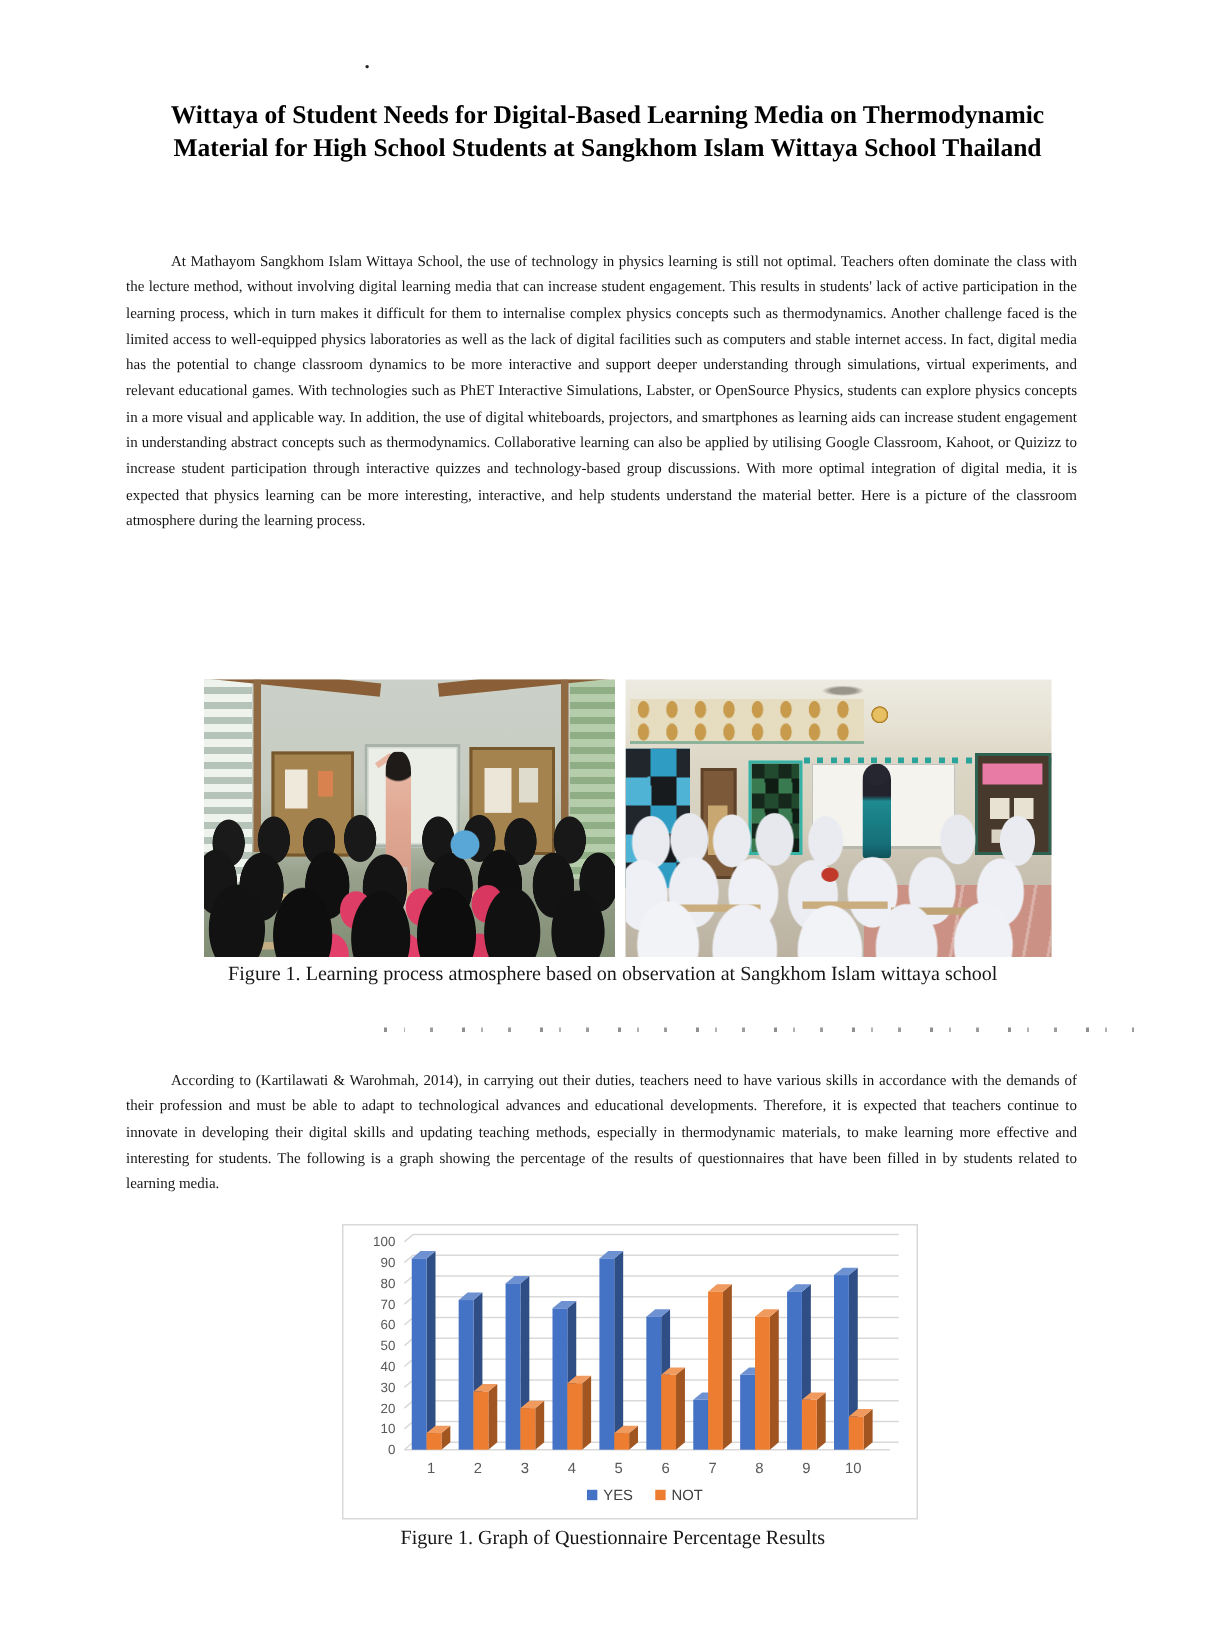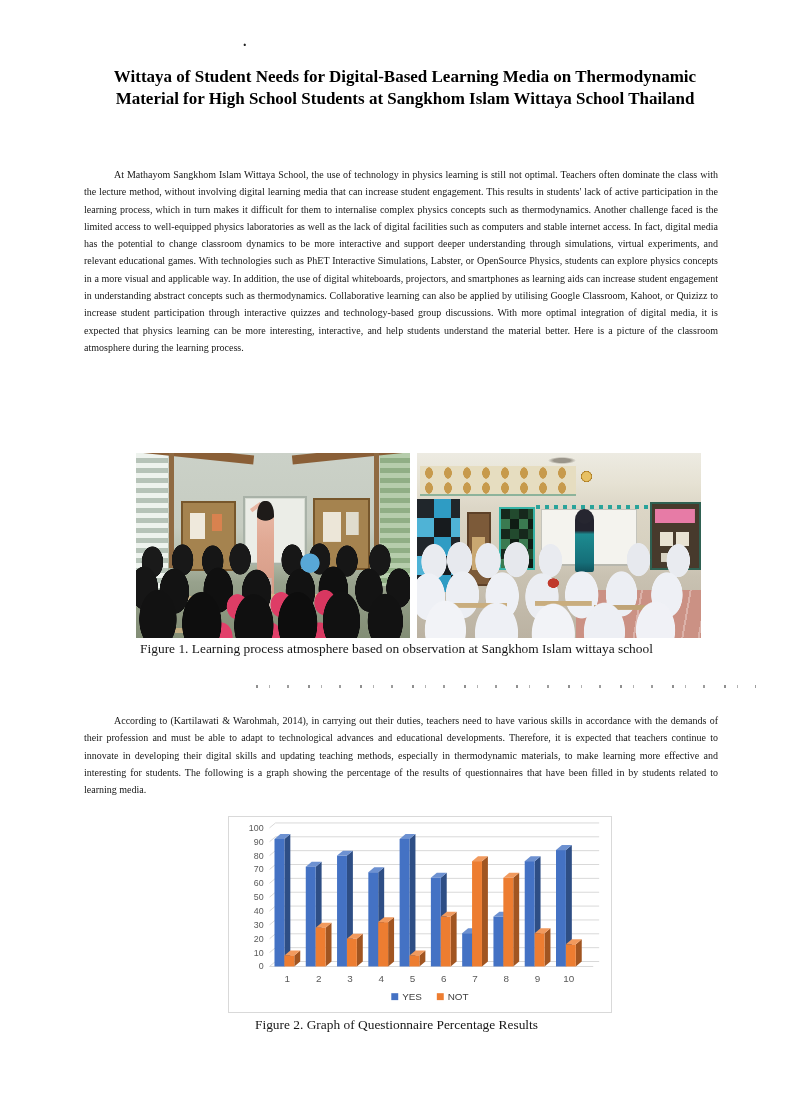--- a/index.html
+++ b/index.html
@@ -10,21 +10,21 @@
   .stray-mark{left:243px;top:34px;font-size:14px;font-weight:bold;color:#222;}
 
   .doc-title{left:95px;top:66px;width:620px;text-align:center;font-weight:bold;
              font-size:17px;line-height:22px;color:#000;}
 
   .para{left:84px;width:634px;font-size:10px;line-height:17.3px;text-align:justify;
         text-indent:30px;color:#161616;}
   .para-1{top:166px;}
   .para-2{top:692px;margin-top:20px;}
 
-  .caption{left:4px;width:785px;text-align:center;font-size:13.4px;color:#161616;}
+  .caption{left:16px;width:785px;text-align:center;font-size:13.4px;color:#161616;}
   .caption-1{top:641px;}
   .caption-2{top:1017px;}
 
   .artifact{left:256px;top:685px;width:500px;height:3px;opacity:.65;
     background:repeating-linear-gradient(90deg,rgba(40,40,40,.8) 0 2px,transparent 2px 13px,
       rgba(40,40,40,.55) 13px 14px,transparent 14px 31px,rgba(40,40,40,.7) 31px 33px,transparent 33px 52px);}
 
   
   .photos{left:136px;top:453px;width:565px;height:185px;display:flex;gap:7px;}
   .photo{position:relative;height:185px;overflow:hidden;flex:none;}
@@ -304,15 +304,15 @@
         <polygon points="339.40000000000003,128.6 345.40000000000003,123.6 355.40000000000003,123.6 349.40000000000003,128.6" fill="rgb(241,154,94)"></polygon>
         <rect x="339.40000000000003" y="128.6" width="10" height="22.400000000000006" fill="#ED7D31"></rect>
         <text x="342.40000000000003" y="167" text-anchor="middle" font-size="10" fill="#595959" font-family="Liberation Sans, sans-serif">10</text>
         <rect x="163" y="178" width="7" height="7" fill="#4472C4"></rect>
         <text x="174" y="185" font-size="10" fill="#404040" font-family="Liberation Sans, sans-serif">YES</text>
         <rect x="209" y="178" width="7" height="7" fill="#ED7D31"></rect>
         <text x="220" y="185" font-size="10" fill="#404040" font-family="Liberation Sans, sans-serif">NOT</text>
       </svg>
   </div>
 
-  <div class="abs caption caption-2">Figure 2. Graph of Questionnaire Percentage Results</div>
+  <div class="abs caption caption-2">Figure 1. Graph of Questionnaire Percentage Results</div>
 
 </div>
 
 </body></html>

